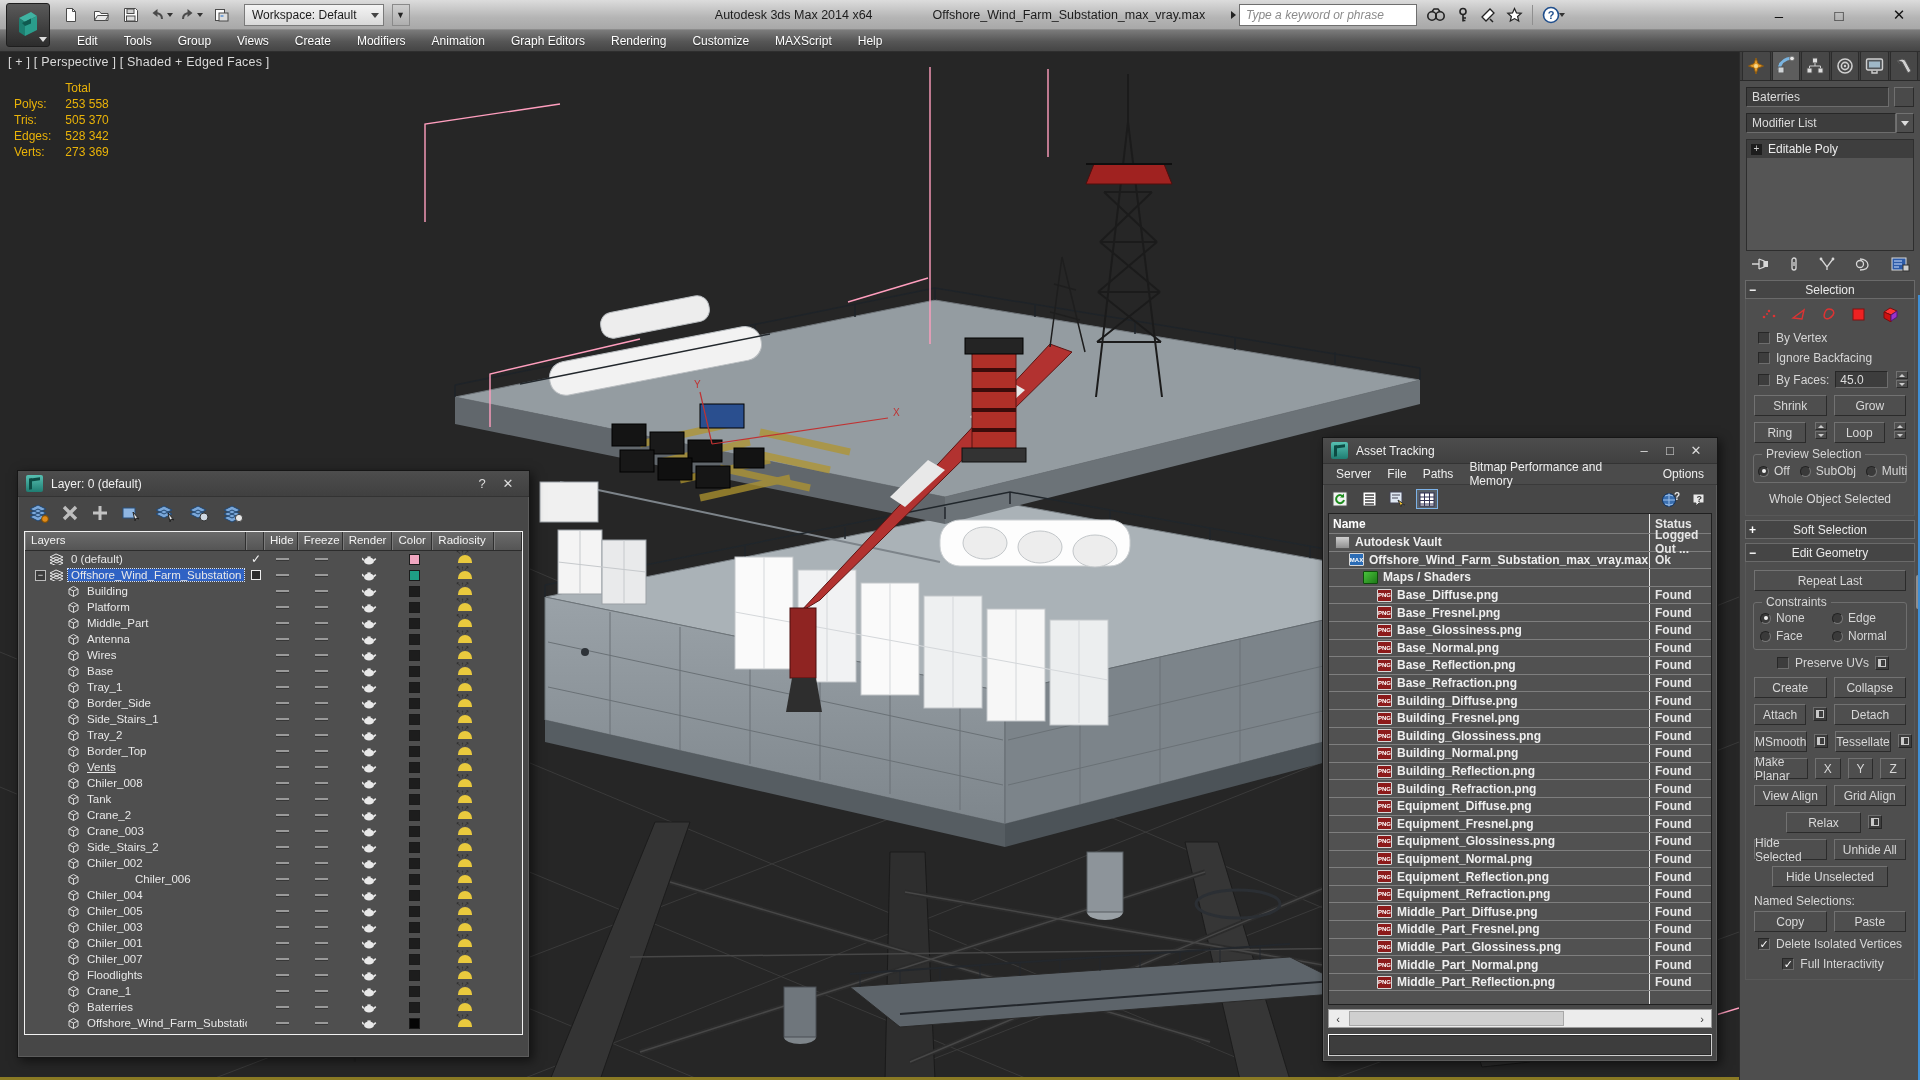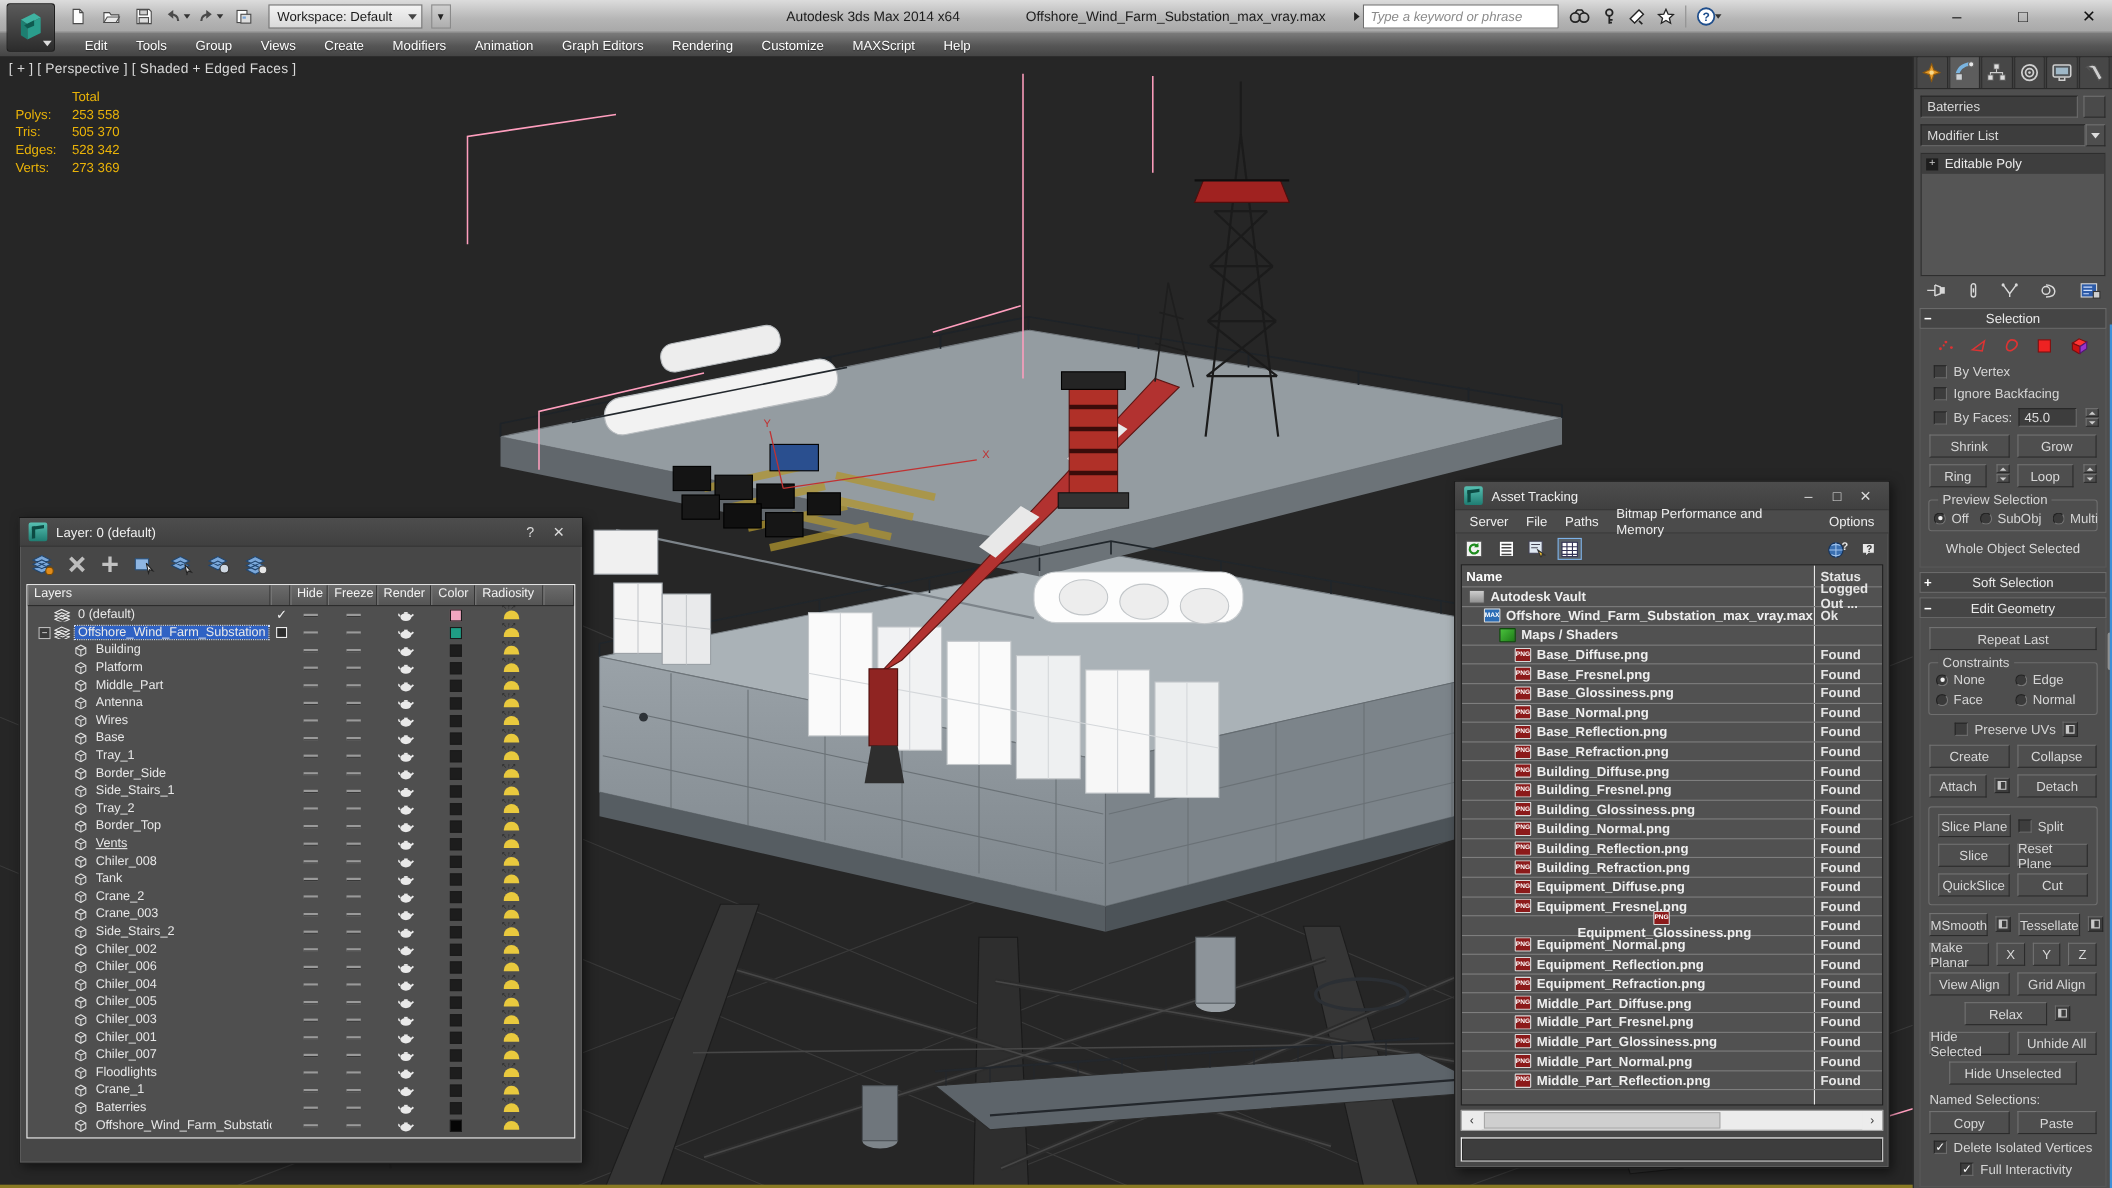--- a/index.html
+++ b/index.html
@@ -1189,21 +1189,21 @@
           </div>
         </div>
         <div class="lrow">
           <div class="cell" style="width:222px;padding-left:42px;overflow:hidden;">
             <span style="margin-right:4px;display:flex;">
               <svg width="13" height="12">
                 <path d="M2 4l4.5-2.5L11 4v5l-4.5 2.5L2 9z" fill="none" stroke="#dcdcdc"></path>
                 <path d="M2 4l4.5 2L11 4 M6.5 6v5.5" fill="none" stroke="#dcdcdc"></path>
               </svg>
             </span>
-            <span class="nm" style="white-space:nowrap;padding:0 3px;">Chiler_006</span>
+            <span class="nm" style="white-space:nowrap;padding:0 3px;margin-left:48px;">Chiler_006</span>
           </div>
           <div class="cell" style="width:18px;justify-content:center;"></div>
           <div class="cell" style="width:34px;">
             <span class="dash"></span>
           </div>
           <div class="cell" style="width:45px;">
             <span class="dash"></span>
           </div>
           <div class="cell" style="width:50px;">
             <svg class="teapot" width="16" height="11">
@@ -1689,21 +1689,21 @@
           <div class="st">Found</div>
         </div>
         <div class="arow">
           <div class="nm" style="padding-left:48px;">
             <span class="fic png">PNG</span>
             <span>Equipment_Fresnel.png</span>
           </div>
           <div class="st">Found</div>
         </div>
         <div class="arow">
-          <div class="nm" style="padding-left:48px;flex-direction:column;">
+          <div class="nm" style="padding-left:48px;">
             <span class="fic png">PNG</span>
             <span>Equipment_Glossiness.png</span>
           </div>
           <div class="st">Found</div>
         </div>
         <div class="arow">
           <div class="nm" style="padding-left:48px;">
             <span class="fic png">PNG</span>
             <span>Equipment_Normal.png</span>
           </div>
@@ -1996,37 +1996,20 @@
         <span class="mini-sq"></span>
       </div>
       <div class="btn-row">
         <div class="btn3">Create</div>
         <div class="btn3">Collapse</div>
       </div>
       <div class="btn-row">
         <div class="btn3" style="flex:0.72">Attach</div>
         <span class="mini-sq" style="margin-top:3px"></span>
         <div class="btn3">Detach</div>
-      </div>
-      <div class="group" style="margin-top:5px;">
-        <div class="btn-row" style="padding-top:0;">
-          <div class="btn3">Slice Plane</div>
-          <span class="chk-row" style="padding:0; flex:1;">
-              <span class="chk"></span>
-              <span>Split</span>
-            </span>
-        </div>
-        <div class="btn-row">
-          <div class="btn3">Slice</div>
-          <div class="btn3">Reset Plane</div>
-        </div>
-        <div class="btn-row">
-          <div class="btn3">QuickSlice</div>
-          <div class="btn3">Cut</div>
-        </div>
       </div>
       <div class="btn-row">
         <div class="btn3">MSmooth</div>
         <span class="mini-sq" style="margin-top:3px"></span>
         <div class="btn3">Tessellate</div>
         <span class="mini-sq" style="margin-top:3px"></span>
       </div>
       <div class="btn-row">
         <div class="btn3" style="flex:2.2">Make Planar</div>
         <div class="btn3">X</div>

